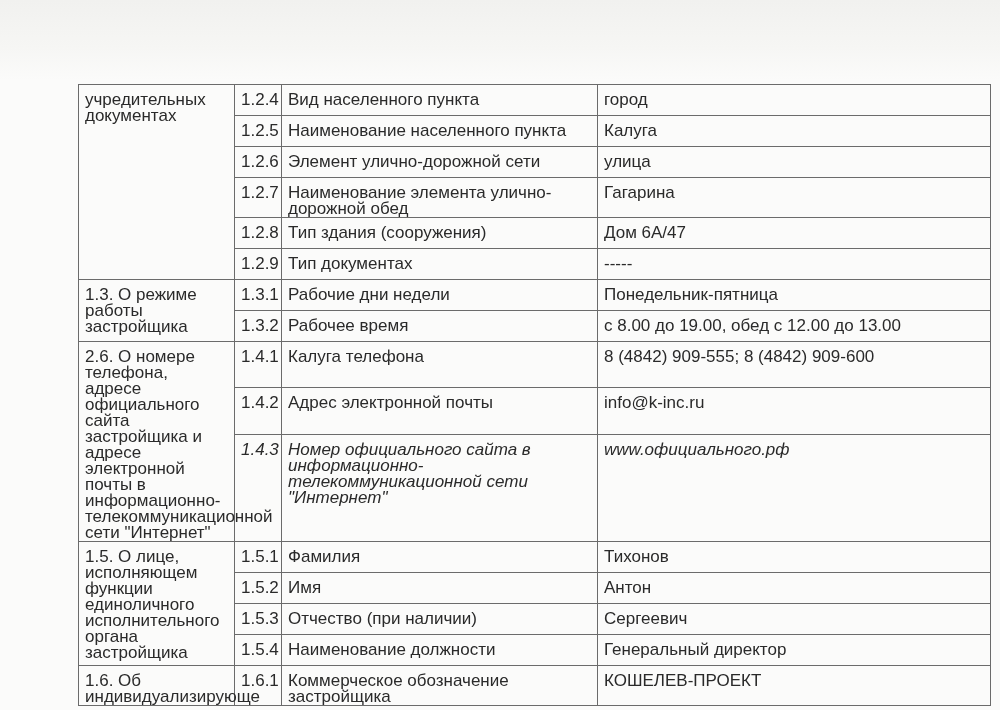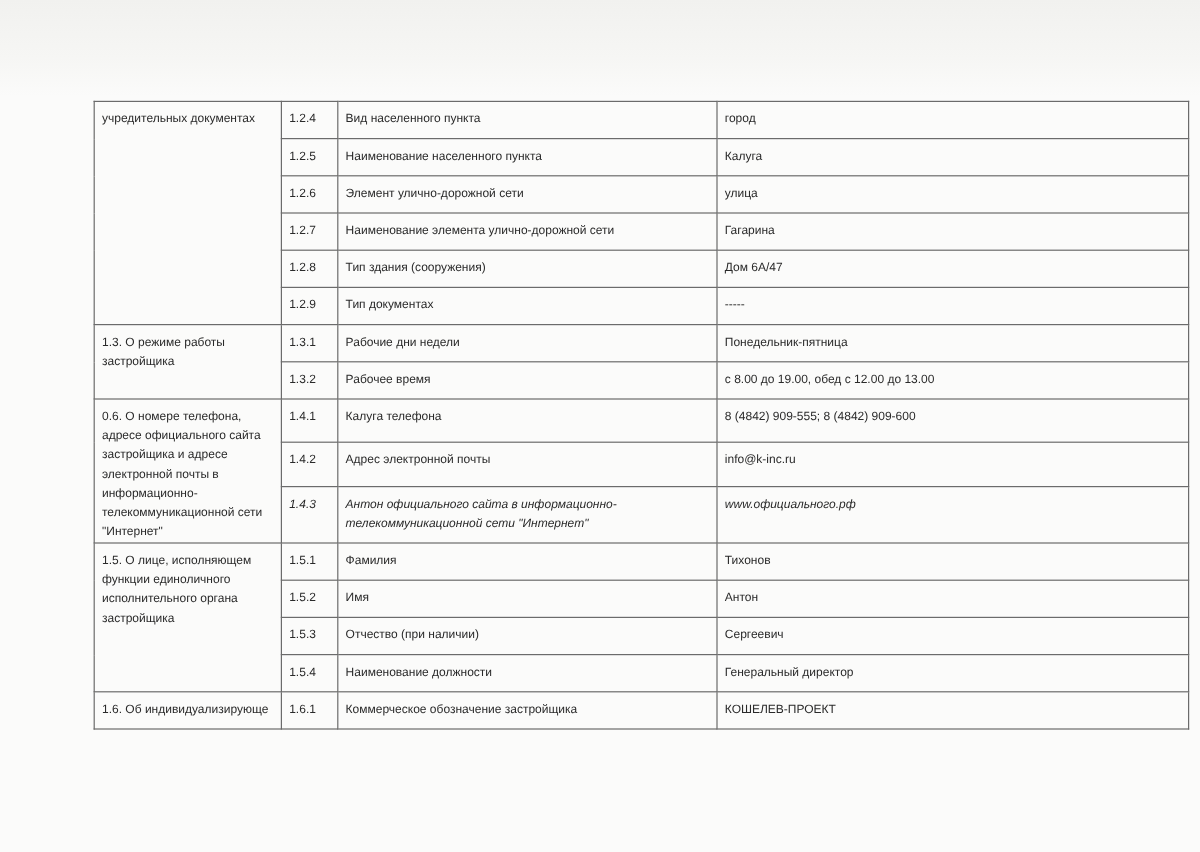--- a/index.html
+++ b/index.html
@@ -12,21 +12,21 @@
   }
   .scan-shade {
     position: absolute; left: 0; top: 0; width: 1000px; height: 80px;
     background: linear-gradient(180deg, #f1f1ef 0%, #f6f6f4 60%, #fbfbfa 100%);
   }
   table.doc {
     position: absolute; left: 78px; top: 84px;
     width: 912px;
     border-collapse: collapse;
     table-layout: fixed;
-    font-size: 10px;
+    font-size: 17px;
   }
   table.doc td {
     border: 1px solid #6b6b6b;
     vertical-align: top;
     padding: 7px 6px 0 6px;
     line-height: 16px;
     height: 23px;
   }
   col.c1 { width: 156px; }
   col.c2 { width: 47px; }
@@ -62,21 +62,21 @@
       <td>Наименование населенного пункта</td>
       <td>Калуга</td>
     </tr>
     <tr>
       <td class="num">1.2.6</td>
       <td>Элемент улично-дорожной сети</td>
       <td>улица</td>
     </tr>
     <tr>
       <td class="num">1.2.7</td>
-      <td>Наименование элемента улично-дорожной сети</td>
+      <td>Наименование элемента улично-дорожной обед</td>
       <td>Гагарина</td>
     </tr>
     <tr>
       <td class="num">1.2.8</td>
       <td>Тип здания (сооружения)</td>
       <td>Дом 6А/47</td>
     </tr>
     <tr>
       <td class="num">1.2.9</td>
       <td>Тип документах</td>
@@ -89,33 +89,33 @@
       <td>Рабочие дни недели</td>
       <td>Понедельник-пятница</td>
     </tr>
     <tr>
       <td class="num">1.3.2</td>
       <td>Рабочее время</td>
       <td>с 8.00 до 19.00, обед с 12.00 до 13.00</td>
     </tr>
 
     <tr>
-      <td class="sec" rowspan="3">0.6. О номере телефона, адресе официального сайта застройщика и адресе электронной почты в информационно-телекоммуникационной сети "Интернет"</td>
+      <td class="sec" rowspan="3">2.6. О номере телефона, адресе официального сайта застройщика и адресе электронной почты в информационно-телекоммуникационной сети "Интернет"</td>
       <td class="num">1.4.1</td>
       <td>Калуга телефона</td>
       <td>8 (4842) 909-555; 8 (4842) 909-600</td>
     </tr>
     <tr>
       <td class="num">1.4.2</td>
       <td>Адрес электронной почты</td>
       <td>info@k-inc.ru</td>
     </tr>
     <tr>
       <td class="num tall">1.4.3</td>
-      <td class="tall">Антон официального сайта в информационно-телекоммуникационной сети "Интернет"</td>
+      <td class="tall">Номер официального сайта в информационно-телекоммуникационной сети "Интернет"</td>
       <td class="tall">www.официального.рф</td>
     </tr>
 
     <tr>
       <td class="sec" rowspan="4">1.5. О лице, исполняющем функции единоличного исполнительного органа застройщика</td>
       <td class="num">1.5.1</td>
       <td>Фамилия</td>
       <td>Тихонов</td>
     </tr>
     <tr>

